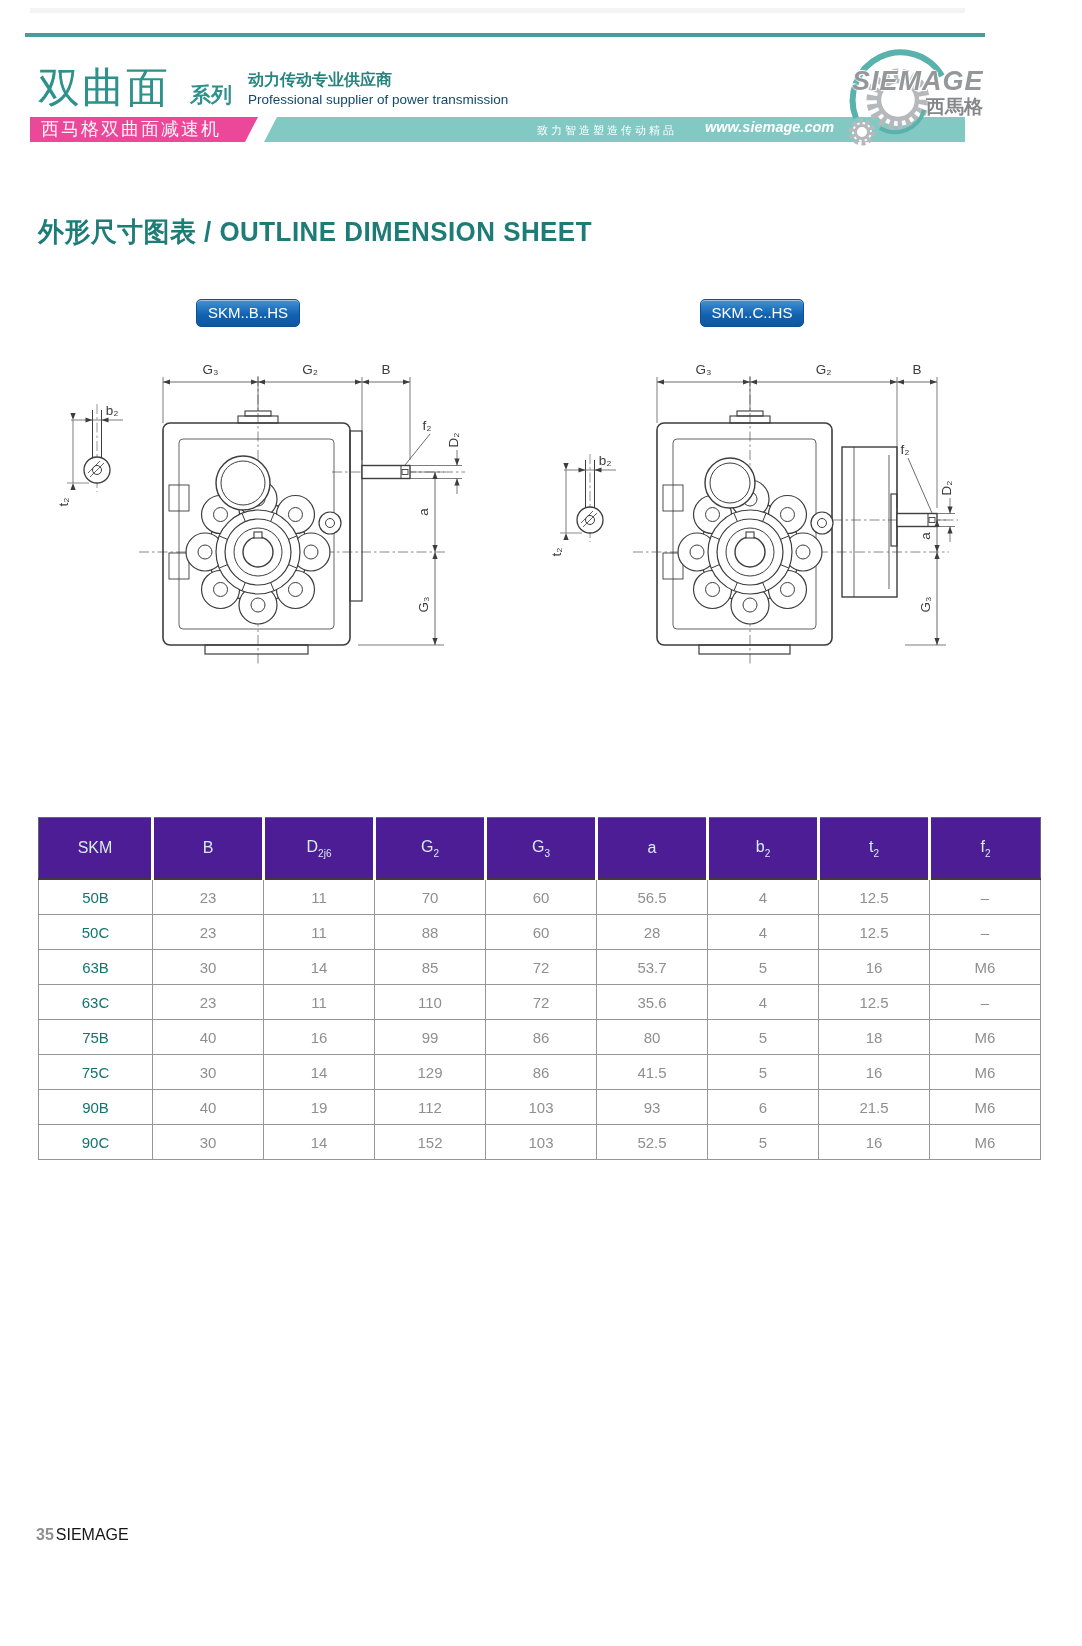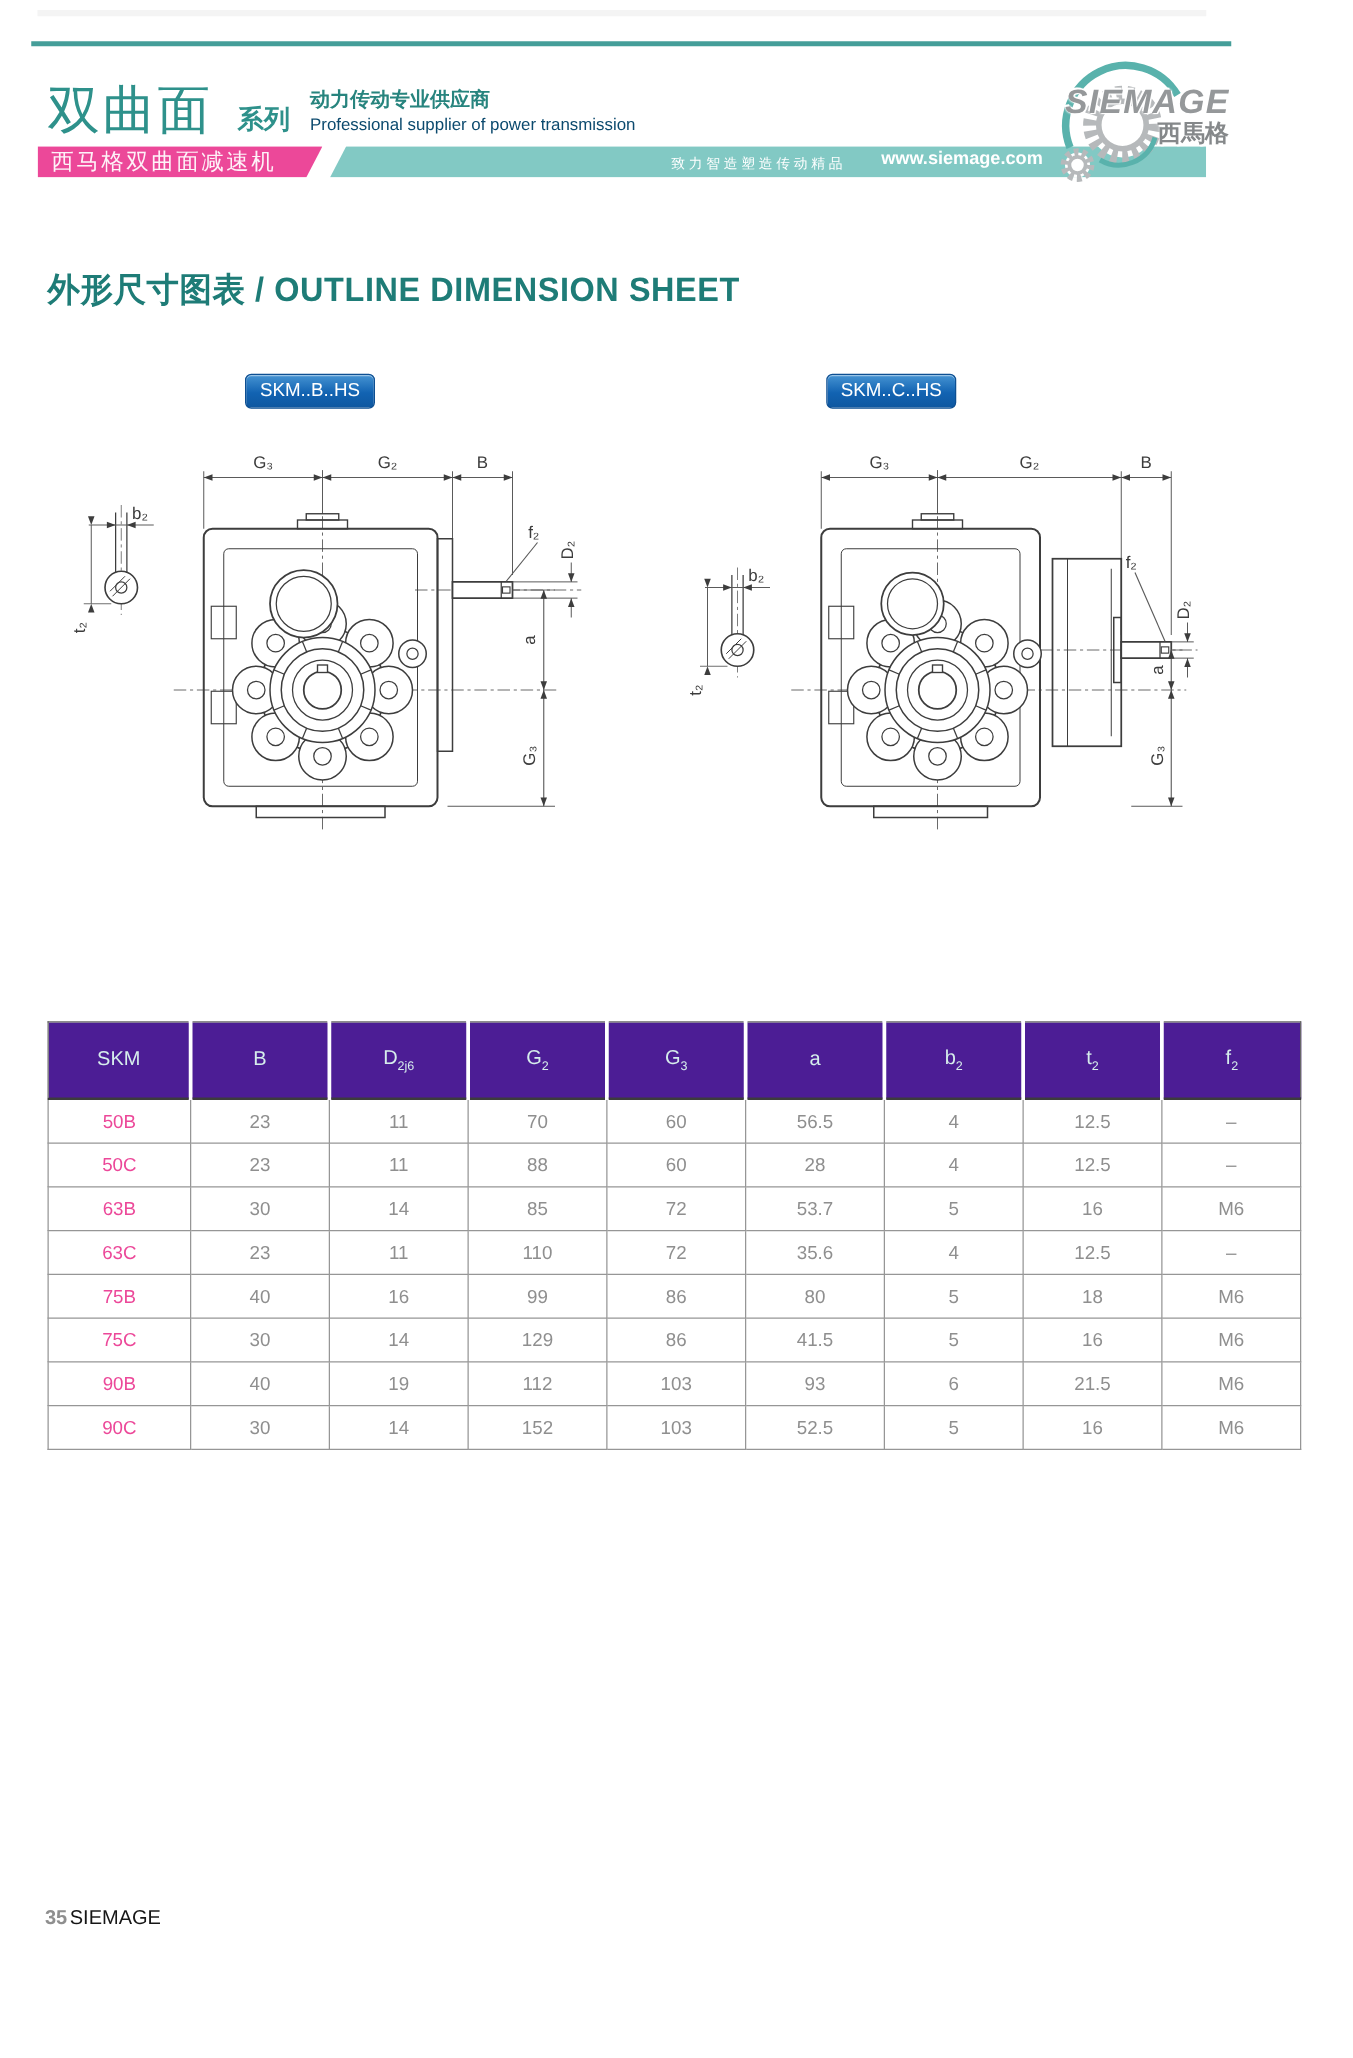--- a/index.html
+++ b/index.html
@@ -14,48 +14,48 @@
   .series .small{font-size:21px;font-weight:bold;margin-left:20px}
   .supplier{left:248px;top:70px;color:#27847e;font-size:16px;font-weight:bold}
   .supplier-en{left:248px;top:92px;color:#0c4a6e;font-size:13.5px}
   .banner-dark{left:30px;top:117px;width:228px;height:25px;background:#ec4899;
      clip-path:polygon(0 0,100% 0,calc(100% - 13px) 100%,0 100%);
      color:rgba(255,255,255,.93);font-size:18px;line-height:25px;padding-left:11px;
      letter-spacing:2px;box-sizing:border-box}
   .banner-light{left:264px;top:117px;width:701px;height:25px;background:#82c9c4;
      clip-path:polygon(13px 0,100% 0,100% 100%,0 100%)}
   .banner-slogan{left:537px;top:123px;color:#fff;font-size:11px;letter-spacing:3px}
-  .banner-url{left:705px;top:119px;color:#fff;font-size:14.5px;font-weight:bold;}
+  .banner-url{left:705px;top:119px;color:#fff;font-size:14.5px;font-weight:bold;font-style:italic}
   .logo-text{left:852px;top:66px;font-size:27px;font-weight:900;font-style:italic;
      color:#95989a;letter-spacing:1px;
      text-shadow:0 0 2px #fff,0 0 2px #fff,1px 1px 0 #fff,-1px -1px 0 #fff}
   .logo-cn{left:926px;top:94px;font-size:19px;color:#85888a;font-weight:bold;
      text-shadow:0 0 2px #fff,1px 1px 0 #fff}
   
   .sec-title{left:38px;top:214px;font-size:27px;font-weight:bold;color:#1e7c77;
      letter-spacing:.5px;transform:scaleX(.96);transform-origin:left}
   
   .badge{top:299px;width:102px;height:26px;border-radius:5px;color:#fff;font-size:15px;
      text-align:center;line-height:26px;border:1px solid #0d4f92;
      background:linear-gradient(180deg,#4593d2 0%,#1263b2 55%,#0e57a0 100%);
      box-shadow:inset 0 1px 0 rgba(255,255,255,.45)}
-  .badge.b1{left:196px}.badge.b2{left:661px}
+  .badge.b1{left:196px}.badge.b2{left:700px}
   
   .draw{top:338px;height:352px}
   .draw.d1{left:55px;width:430px}.draw.d2{left:520px;width:450px}
   
   .dimtable{left:38px;top:817px;width:1002px;border-collapse:collapse;table-layout:fixed;
      border:1.5px solid #676767}
   .dimtable th{background:#4c1d95;height:60px;color:#d6edec;font-weight:normal;
      font-size:16px;border-left:3px solid #fff;border-bottom:2.5px solid #3c3c3c;padding:0}
   .dimtable th:first-child{border-left:none}
   .dimtable th sub{font-size:10px;position:relative;top:1px}
   .dimtable td{height:34px;text-align:center;font-size:15px;color:#8f8f8f;
      border:1px solid #969696;padding:0}
-  .dimtable td.rowlabel{color:#ec4899}
+  .dimtable td.rowlabel{color:#0f766e}
   
   .footer{left:36px;top:1526px;font-size:16px}
   .footer .pg{color:#8f8f8f;font-weight:bold}
   .footer .br{color:#161616;margin-left:2px}
 </style>
 </head>
 <body>
 
 <div class="abs topband"></div>
 <div class="abs rule"></div>

